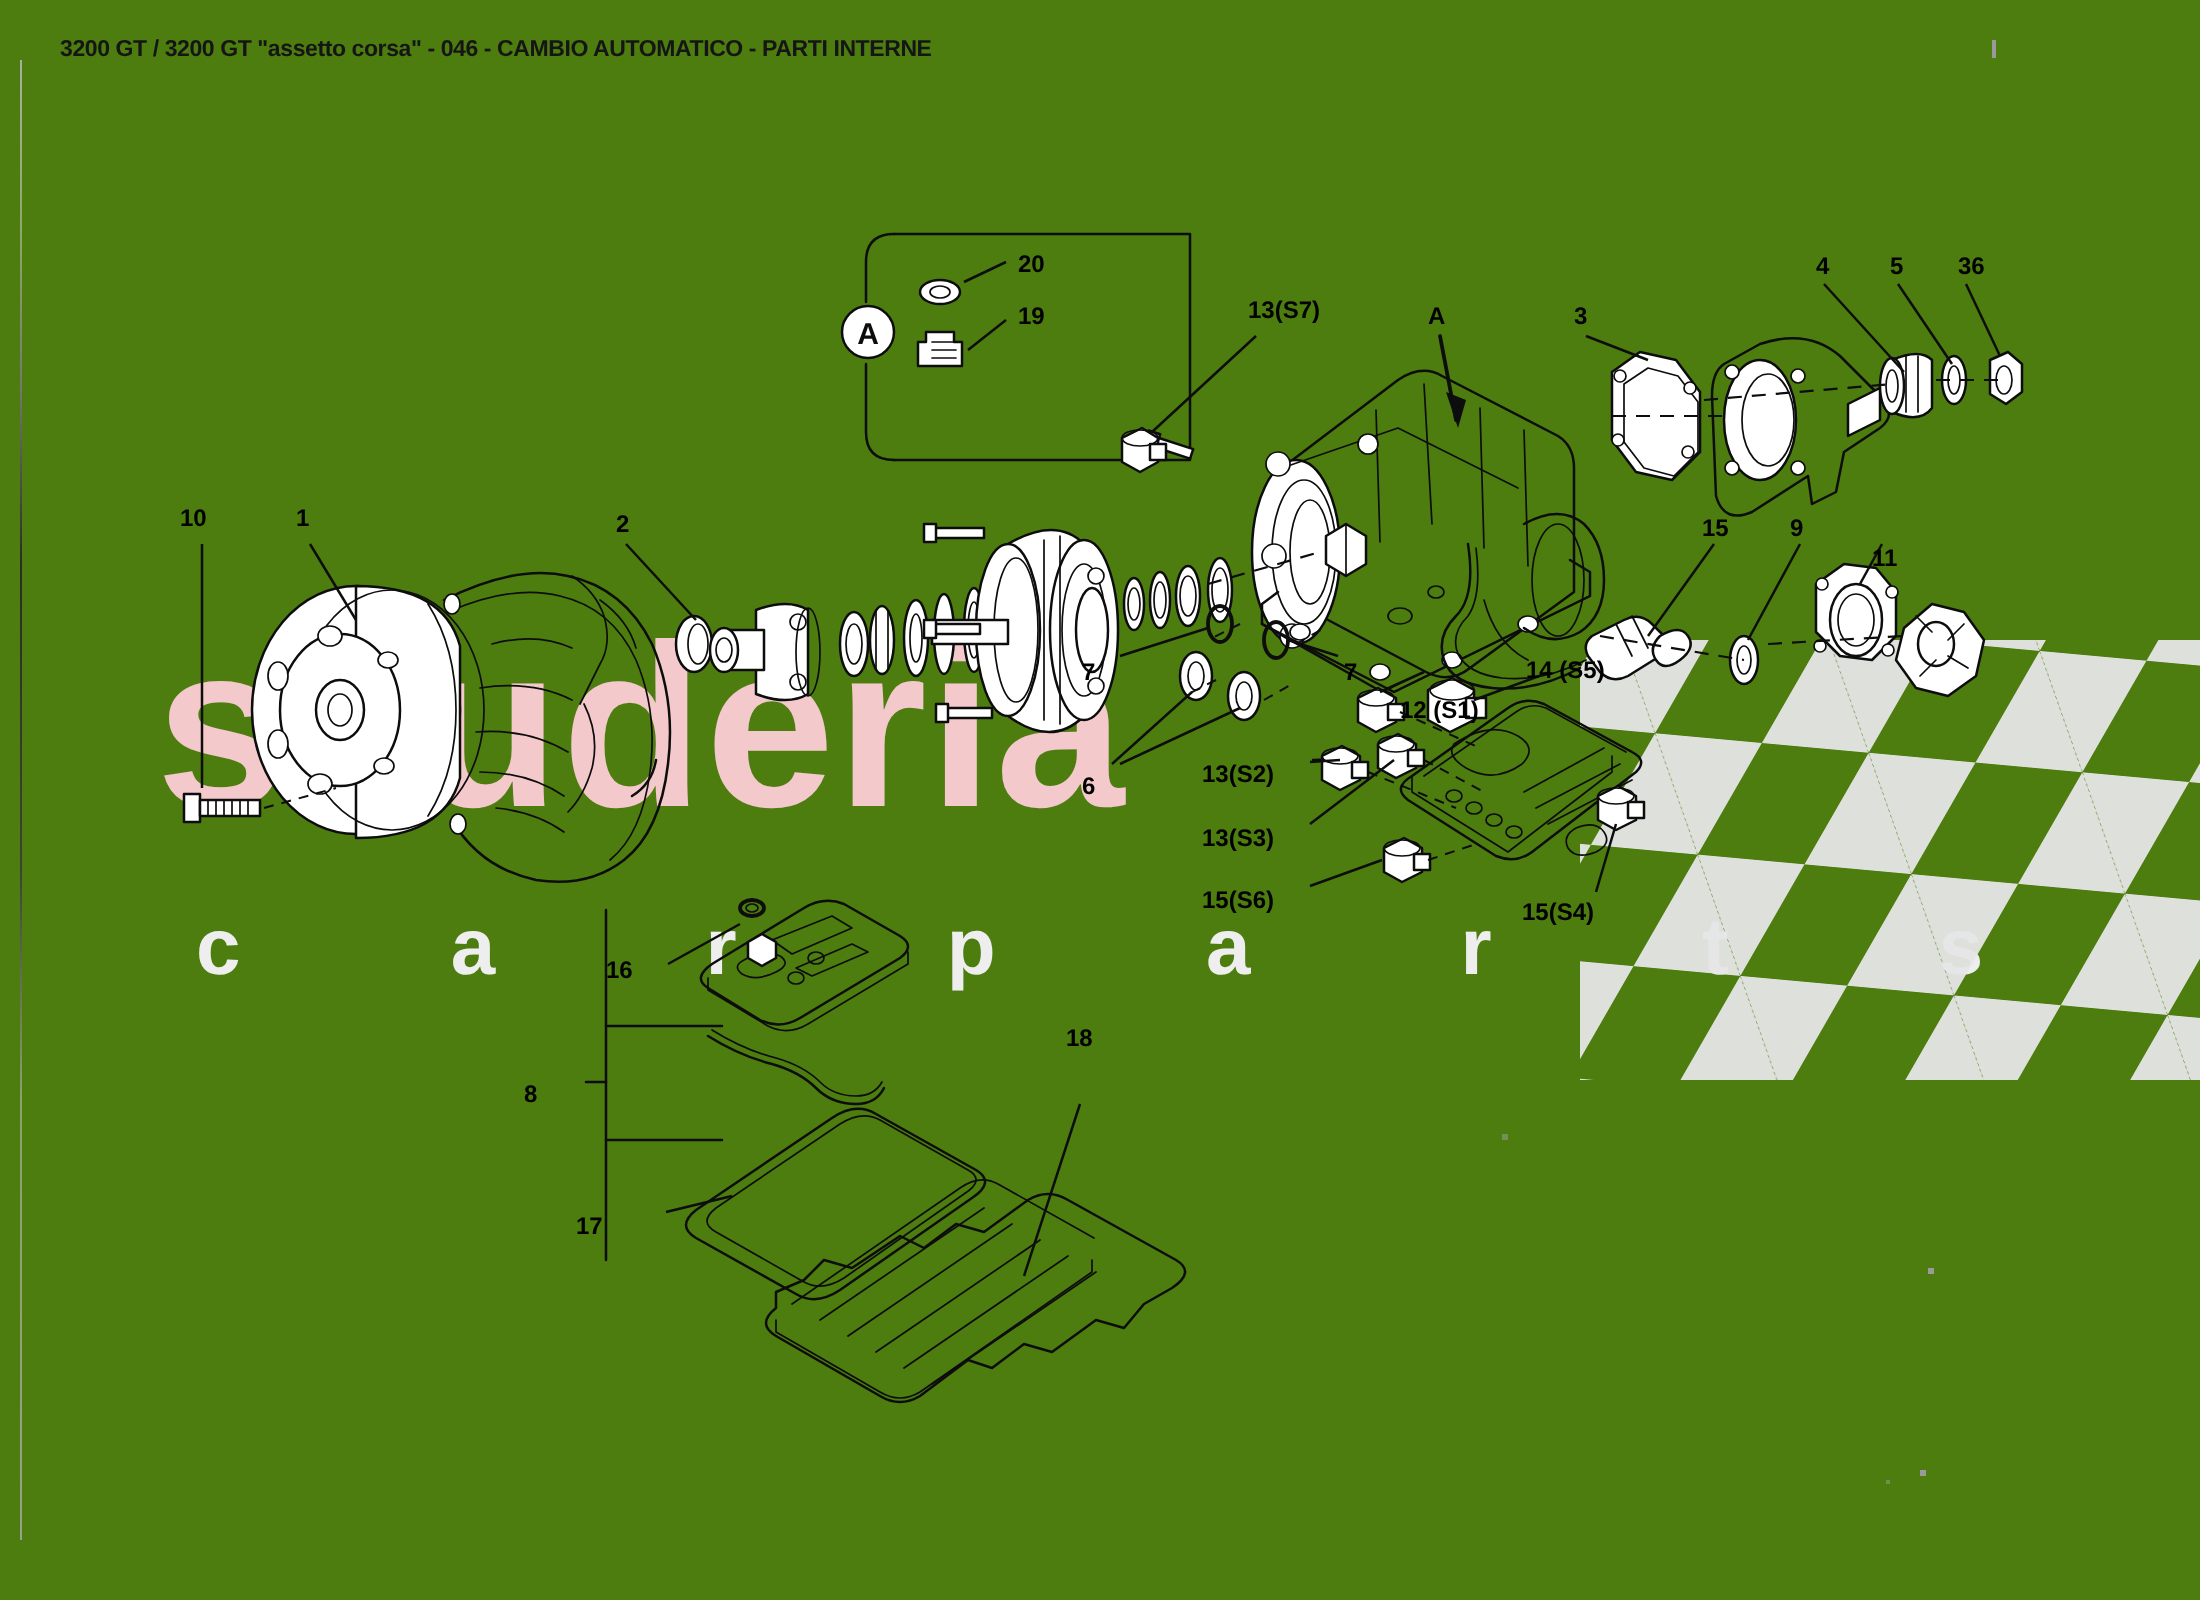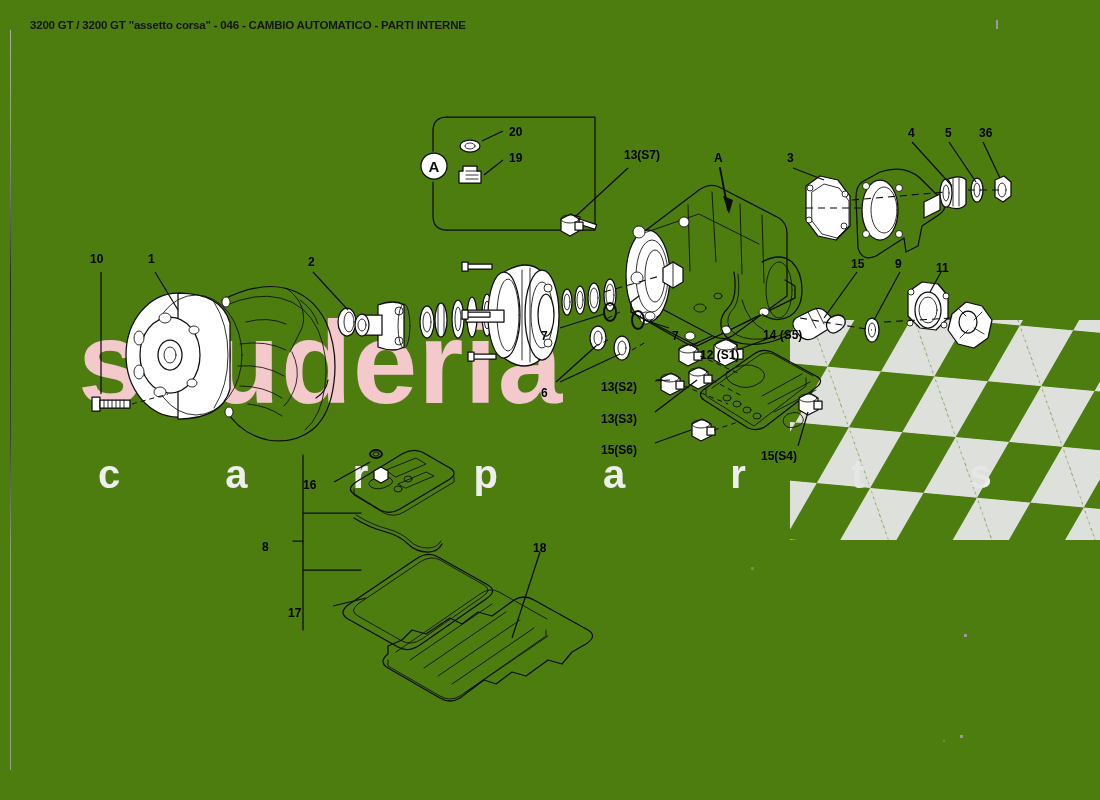--- a/index.html
+++ b/index.html
@@ -515,28 +515,28 @@
   <div class="callout" style="left:509px; top:126px;">20</div>
   <div class="callout" style="left:509px; top:152px;">19</div>
   <div class="callout" style="left:624px; top:149px;">13(S7)</div>
   <div class="callout" style="left:714px; top:152px;">A</div>
   <div class="callout" style="left:787px; top:152px;">3</div>
   <div class="callout" style="left:908px; top:127px;">4</div>
   <div class="callout" style="left:945px; top:127px;">5</div>
   <div class="callout" style="left:979px; top:127px;">36</div>
   <div class="callout" style="left:851px; top:258px;">15</div>
   <div class="callout" style="left:895px; top:258px;">9</div>
-  <div class="callout" style="left:936px; top:262px;text-align:right;">11</div>
+  <div class="callout" style="left:936px; top:273px;text-align:right;">11</div>
   <div class="callout" style="left:541px; top:330px;">7</div>
   <div class="callout" style="left:672px; top:330px;">7</div>
   <div class="callout" style="left:541px; top:387px;">6</div>
   <div class="callout" style="left:700px; top:329px;margin-top:20px;">12 (S1)</div>
   <div class="callout" style="left:763px; top:329px;">14 (S5)</div>
   <div class="callout" style="left:601px; top:381px;">13(S2)</div>
   <div class="callout" style="left:601px; top:413px;">13(S3)</div>
   <div class="callout" style="left:601px; top:444px;">15(S6)</div>
   <div class="callout" style="left:761px; top:450px;">15(S4)</div>
   <div class="callout" style="left:303px; top:479px;">16</div>
   <div class="callout" style="left:262px; top:541px;">8</div>
   <div class="callout" style="left:288px; top:607px;">17</div>
-  <div class="callout" style="left:533px; top:542px;text-align:right;">18</div>
+  <div class="callout" style="left:533px; top:513px;text-align:right;">18</div>
 
 </div>
 
 </body></html>

